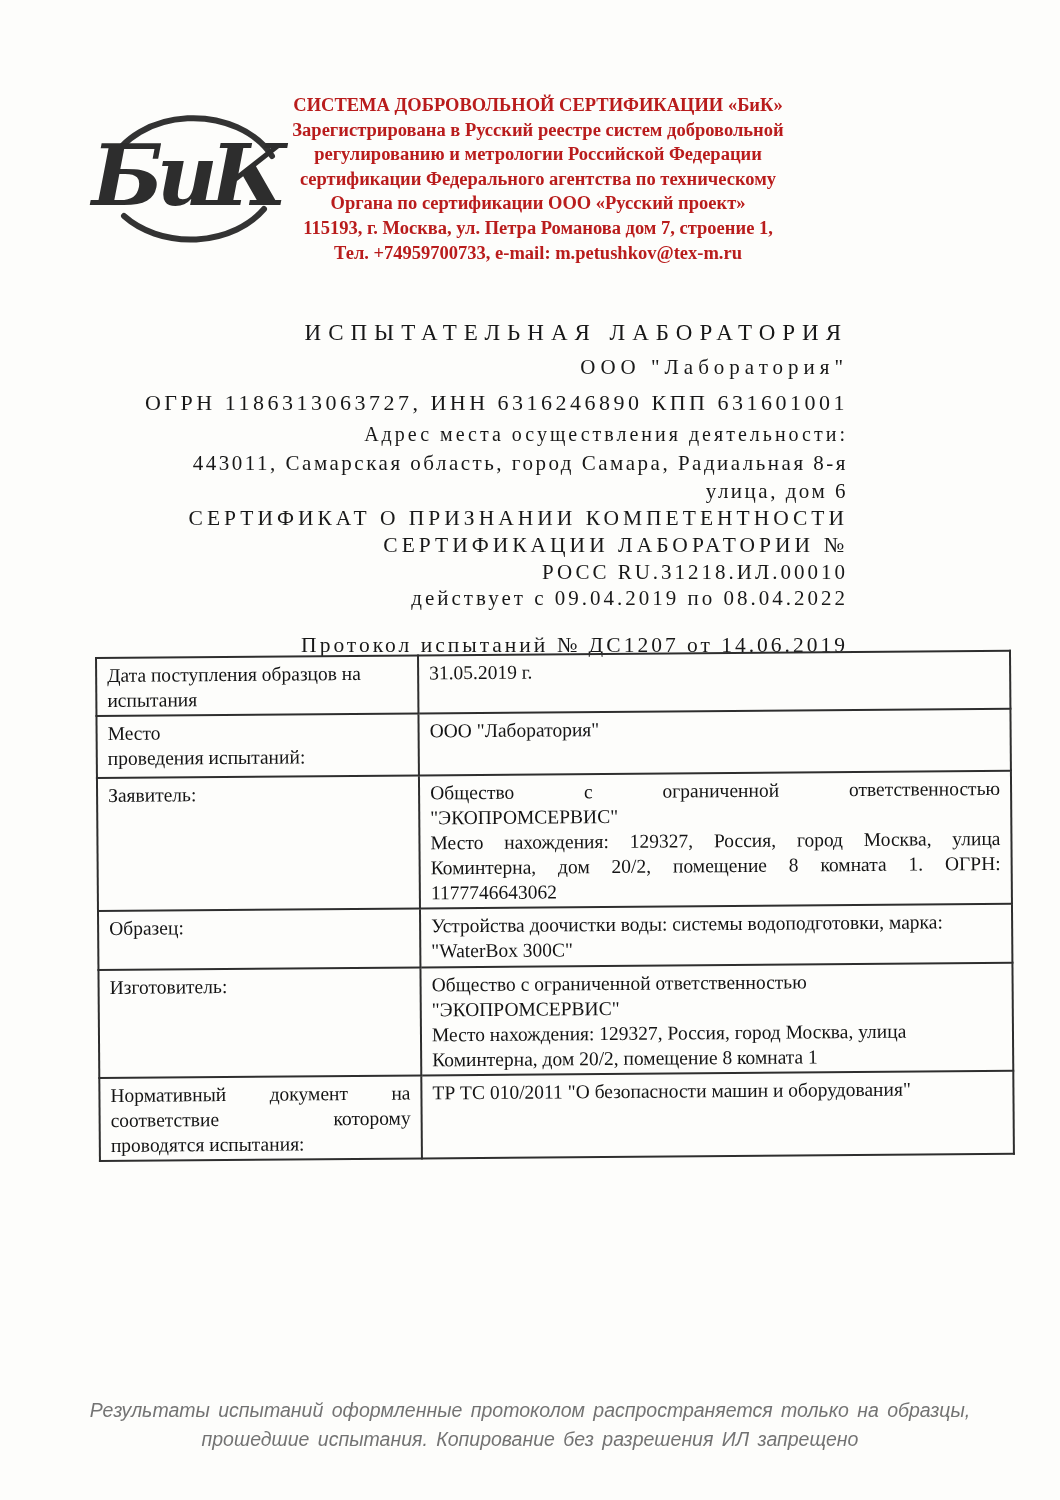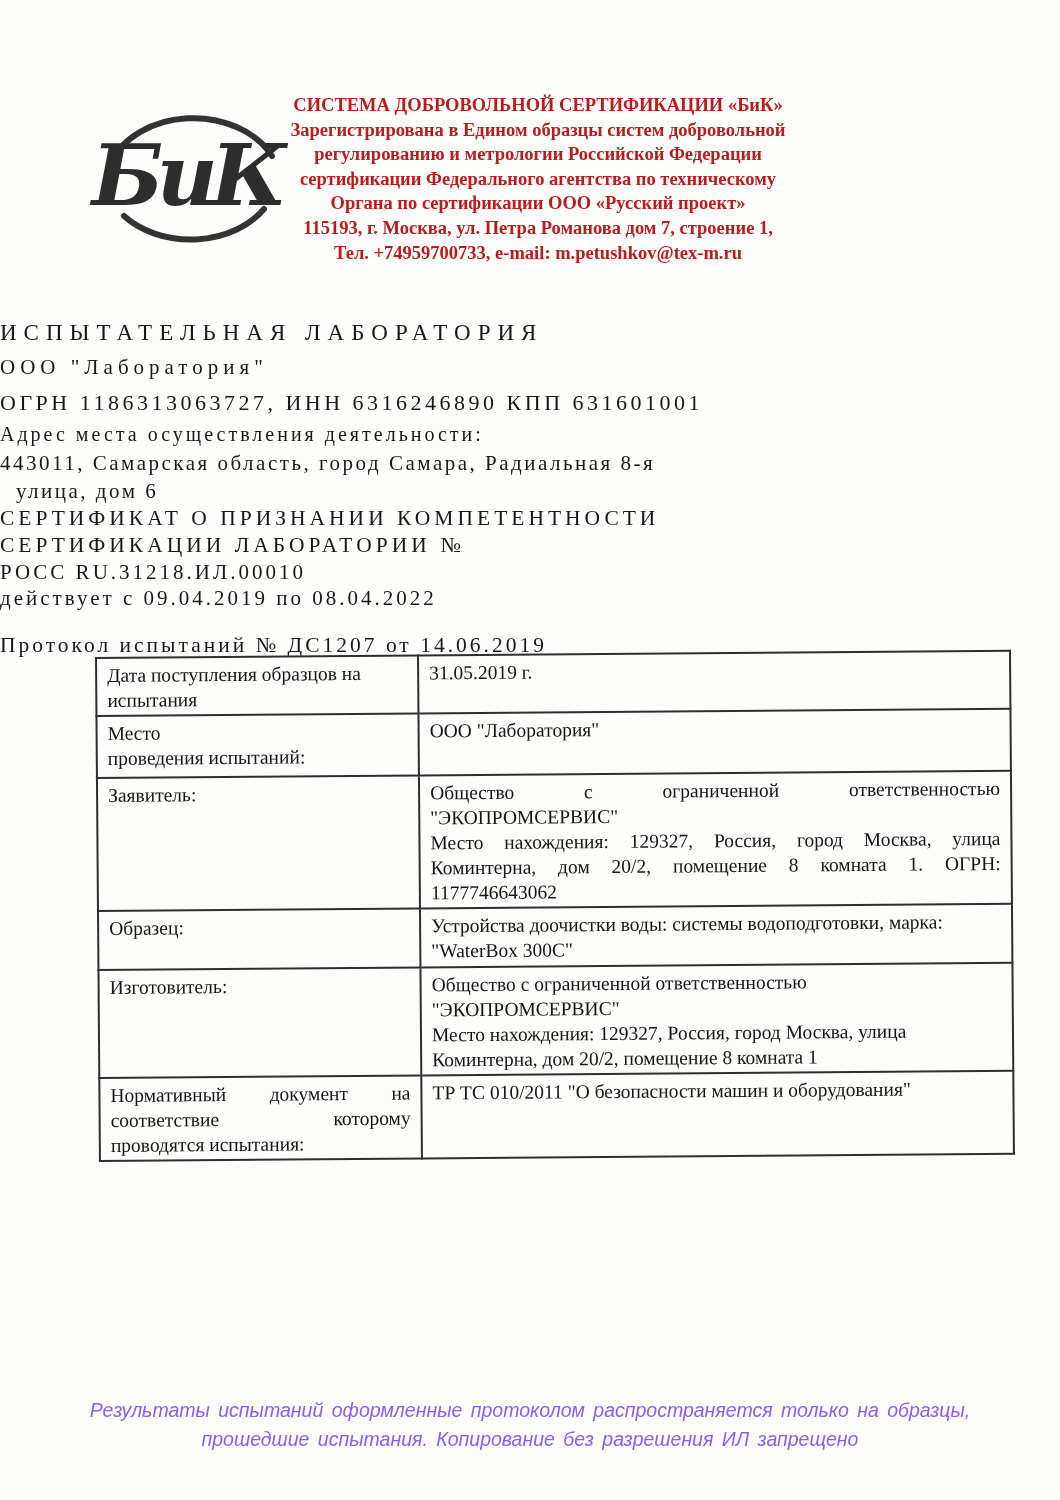--- a/index.html
+++ b/index.html
@@ -20,21 +20,21 @@
     font-size:84px;letter-spacing:-7px;color:#2d2d2d;
     text-align:center;line-height:140px;
   }
   
   .header-text{
     position:absolute;left:268px;top:93px;width:540px;
     text-align:center;font-weight:bold;
     font-size:18.5px;line-height:24.6px;color:#b91c1c;
   }
   
-  .title-block{position:absolute;left:0;top:316px;width:848px;text-align:left;color:#181818;}
+  .title-block{position:absolute;left:0;top:316px;width:848px;text-align:right;color:#181818;}
   .t-line{white-space:nowrap;}
   .t1{font-size:23px;letter-spacing:7px;line-height:34px;}
   .t2{font-size:21px;letter-spacing:5px;line-height:35px;}
   .t3{font-size:22px;letter-spacing:3.5px;line-height:35px;}
   .t4{font-size:20px;letter-spacing:3px;line-height:29px;}
   .t5{font-size:21px;letter-spacing:2.5px;line-height:29px;}
   .t6{font-size:21px;letter-spacing:2.5px;line-height:27px;padding-left:16px;}
   .t7{font-size:21.5px;letter-spacing:4px;line-height:27px;}
   .t8{font-size:21.5px;letter-spacing:4px;line-height:27px;}
   .t9{font-size:21px;letter-spacing:3px;line-height:26px;}
@@ -55,39 +55,39 @@
   }
   .col-label{width:300px;}
   .stretch{text-align:justify;text-align-last:justify;}
   .r1 td{height:48px;} .r2 td{height:54px;} .r3 td{height:117px;}
   .r4 td{height:51px;} .r5 td{height:93px;} .r6 td{height:68px;}
   
   .footer{
     position:absolute;left:0;top:1396px;width:1060px;
     text-align:center;font-family:"Liberation Sans",sans-serif;
     font-style:italic;font-size:19.5px;line-height:29px;
-    color:#8b5cf6;word-spacing:3px;
+    color:#737373;word-spacing:3px;
   }
 </style>
 </head>
 <body>
 
 <div class="page">
 
   <div class="logo">
     <svg width="195" height="160" viewBox="0 0 195 160">
       <path d="M 18 66 A 88 68 0 0 1 180 58" fill="none" stroke="#333" stroke-width="6" stroke-linecap="round"></path>
       <path d="M 32 118 A 88 68 0 0 0 172 111" fill="none" stroke="#333" stroke-width="6" stroke-linecap="round"></path>
     </svg>
     <div class="logo-text">БиК</div>
   </div>
 
   <div class="header-text">
     <div>СИСТЕМА ДОБРОВОЛЬНОЙ СЕРТИФИКАЦИИ «БиК»</div>
-    <div>Зарегистрирована в Едином образцы систем добровольной</div>
+    <div>Зарегистрирована в Русский реестре систем добровольной</div>
     <div>регулированию и метрологии Российской Федерации</div>
     <div>сертификации Федерального агентства по техническому</div>
     <div>Органа по сертификации ООО «Русский проект»</div>
     <div>115193, г. Москва, ул. Петра Романова дом 7, строение 1,</div>
     <div>Тел. +74959700733, e-mail: m.petushkov@tex-m.ru</div>
   </div>
 
   <div class="title-block">
     <div class="t-line t1">ИСПЫТАТЕЛЬНАЯ ЛАБОРАТОРИЯ</div>
     <div class="t-line t2">ООО "Лаборатория"</div>

